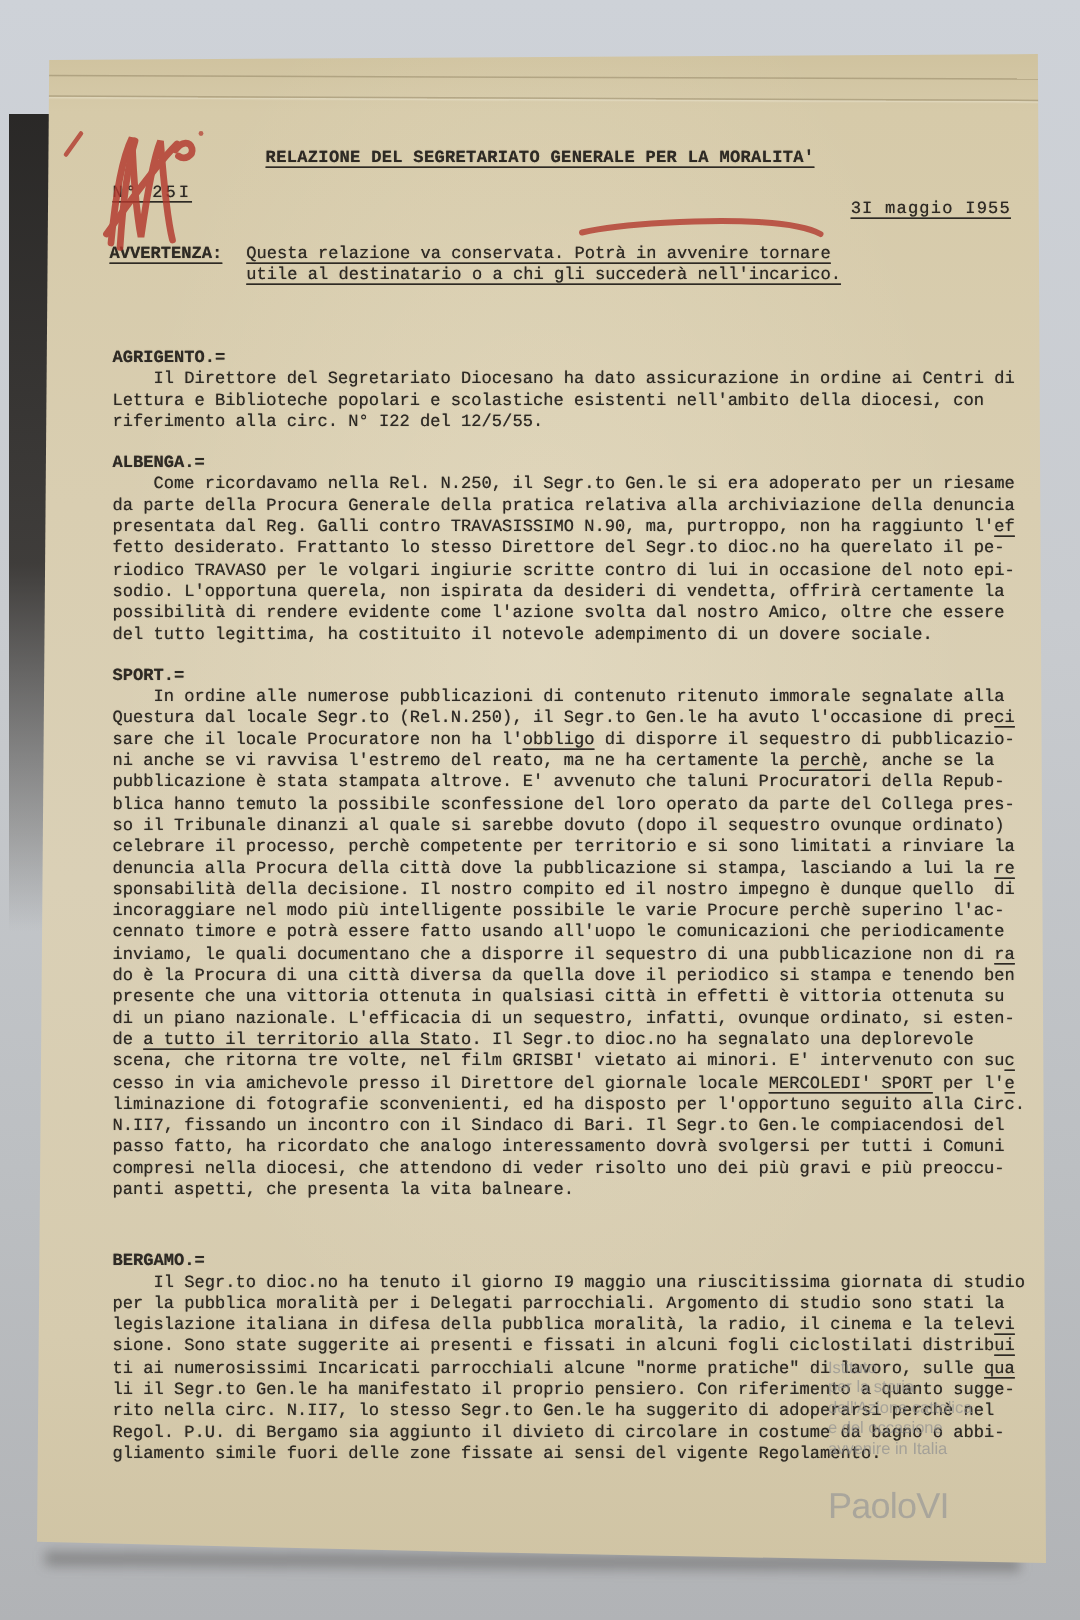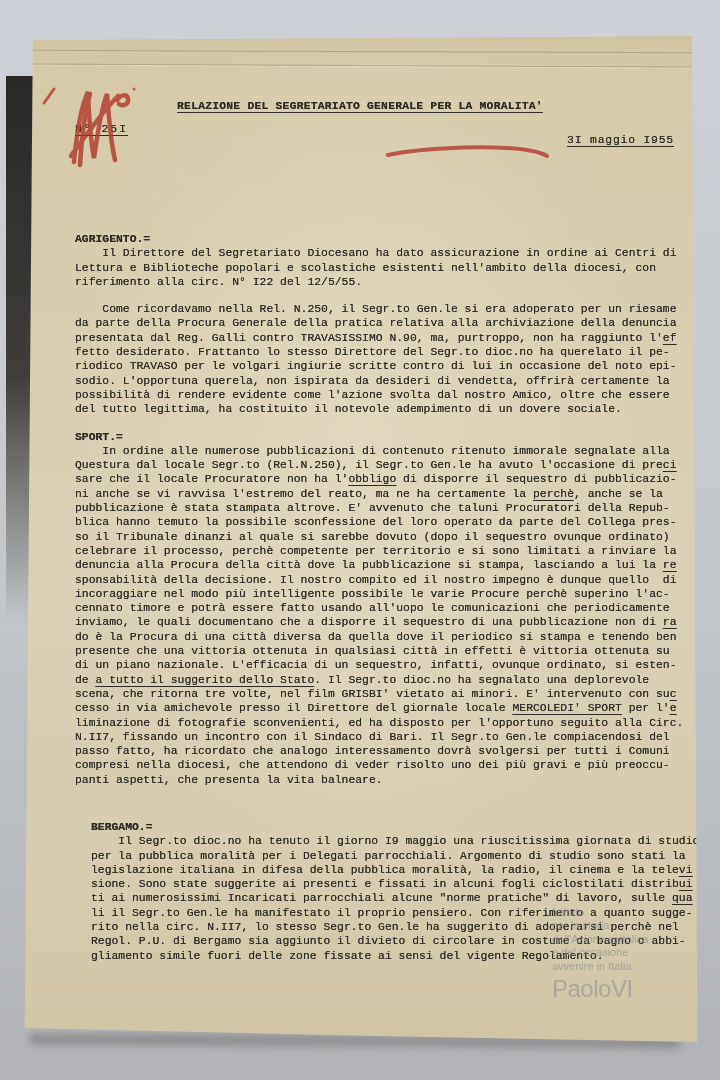--- a/index.html
+++ b/index.html
@@ -40,64 +40,70 @@
   .u{text-decoration:underline;text-decoration-thickness:1px;text-underline-offset:2.5px;}
 
   .title{position:absolute;left:0;top:65px;width:100%;text-align:center;letter-spacing:.2px;}
   .doc-number{position:absolute;left:53px;top:88px;letter-spacing:2px;}
   .doc-date{position:absolute;right:24px;top:99px;letter-spacing:.8px;}
   .notice{position:absolute;left:51px;top:129px;display:flex;gap:16px;}
   .dalle{position:absolute;left:0;top:175px;width:96%;text-align:center;letter-spacing:.3px;}
 
   .body-text{position:absolute;left:53px;top:198px;right:14px;}
   .section{margin:0 0 13px 0;}
-  .section.gap-lg{margin-top:33px;margin-left:16px;}
+  .section.gap-lg{margin-top:33px;}
   .section h3{margin:0;font:700 11.4px/14.3px "Liberation Mono", monospace;color:#2e2a24;
      text-decoration-thickness:1px;text-underline-offset:2.5px;
      text-shadow:0 0 .5px rgba(46,42,36,.75);}
 
   
   .redmarks{position:absolute;left:0;top:0;width:676px;height:1008px;pointer-events:none;}
 
   
   .watermark{position:absolute;left:530px;top:869px;width:146px;height:138px;display:flex;
      font-family:"Liberation Sans", sans-serif;}
   .wm-letters{width:36px;font:400 30px/26px "Liberation Serif", serif;color:rgba(104,104,104,.52);
      text-align:center;}
   .wm-text{flex:1;padding-top:3px;}
   .wm-line{font:400 11px/13.4px "Liberation Sans", sans-serif;color:rgba(146,146,146,.72);white-space:nowrap;}
-  .wm-brand{font:400 24px/26px "Liberation Sans", sans-serif;color:rgba(150,150,150,.68);margin-top:3px;letter-spacing:-.5px;}
+  .wm-brand{font:400 24px/26px "Liberation Sans", sans-serif;color:rgba(150,150,150,.68);margin-top:19px;letter-spacing:-.5px;}
 </style>
 </head>
 <body>
 
 <div class="photo">
 
   <div class="edge-shadow"></div>
   <div class="bottom-shadow"></div>
 
   <div class="page">
 
     <div class="crease c1"></div>
     <div class="crease c2"></div>
 
     <div class="t b ul title">RELAZIONE DEL SEGRETARIATO GENERALE PER LA MORALITA'</div>
     <div class="t ul doc-number">N° 25I</div>
     <div class="t ul doc-date">3I maggio I955</div>
 
+    <div class="notice">
+      <span class="t b ul">AVVERTENZA:</span>
+      <span class="t"><span class="u">Questa relazione va conservata. Potrà in avvenire tornare</span>
+<span class="u">utile al destinatario o a chi gli succederà nell'incarico.</span></span>
+    </div>
 
 
     <div class="body-text">
       <div class="section">
         <h3>AGRIGENTO.=</h3>
         <div class="t">    Il Direttore del Segretariato Diocesano ha dato assicurazione in ordine ai Centri di
 Lettura e Biblioteche popolari e scolastiche esistenti nell'ambito della diocesi, con
 riferimento alla circ. N° I22 del 12/5/55.</div>
       </div>
       <div class="section">
+        <h3>ALBENGA.=</h3>
         <div class="t">    Come ricordavamo nella Rel. N.250, il Segr.to Gen.le si era adoperato per un riesame
 da parte della Procura Generale della pratica relativa alla archiviazione della denuncia
 presentata dal Reg. Galli contro TRAVASISSIMO N.90, ma, purtroppo, non ha raggiunto l'<span class="u">ef</span>
 fetto desiderato. Frattanto lo stesso Direttore del Segr.to dioc.no ha querelato il pe-
 riodico TRAVASO per le volgari ingiurie scritte contro di lui in occasione del noto epi-
 sodio. L'opportuna querela, non ispirata da desideri di vendetta, offrirà certamente la
 possibilità di rendere evidente come l'azione svolta dal nostro Amico, oltre che essere
 del tutto legittima, ha costituito il notevole adempimento di un dovere sociale.</div>
       </div>
       <div class="section">
@@ -111,21 +117,21 @@
 so il Tribunale dinanzi al quale si sarebbe dovuto (dopo il sequestro ovunque ordinato)
 celebrare il processo, perchè competente per territorio e si sono limitati a rinviare la
 denuncia alla Procura della città dove la pubblicazione si stampa, lasciando a lui la <span class="u">re</span>
 sponsabilità della decisione. Il nostro compito ed il nostro impegno è dunque quello  di
 incoraggiare nel modo più intelligente possibile le varie Procure perchè superino l'ac-
 cennato timore e potrà essere fatto usando all'uopo le comunicazioni che periodicamente
 inviamo, le quali documentano che a disporre il sequestro di una pubblicazione non di <span class="u">ra</span>
 do è la Procura di una città diversa da quella dove il periodico si stampa e tenendo ben
 presente che una vittoria ottenuta in qualsiasi città in effetti è vittoria ottenuta su
 di un piano nazionale. L'efficacia di un sequestro, infatti, ovunque ordinato, si esten-
-de <span class="u">a tutto il suggerito dello Stato</span>. Il Segr.to dioc.no ha segnalato una deplorevole
+de <span class="u">a tutto il territorio alla Stato</span>. Il Segr.to dioc.no ha segnalato una deplorevole
 scena, che ritorna tre volte, nel film GRISBI' vietato ai minori. E' intervenuto con su<span class="u">c</span>
 cesso in via amichevole presso il Direttore del giornale locale <span class="u">MERCOLEDI' SPORT</span> per l'<span class="u">e</span>
 liminazione di fotografie sconvenienti, ed ha disposto per l'opportuno seguito alla Circ.
 N.II7, fissando un incontro con il Sindaco di Bari. Il Segr.to Gen.le compiacendosi del
 passo fatto, ha ricordato che analogo interessamento dovrà svolgersi per tutti i Comuni
 compresi nella diocesi, che attendono di veder risolto uno dei più gravi e più preoccu-
 panti aspetti, che presenta la vita balneare.</div>
       </div>
       <div class="section gap-lg">
         <h3>BERGAMO.=</h3>

